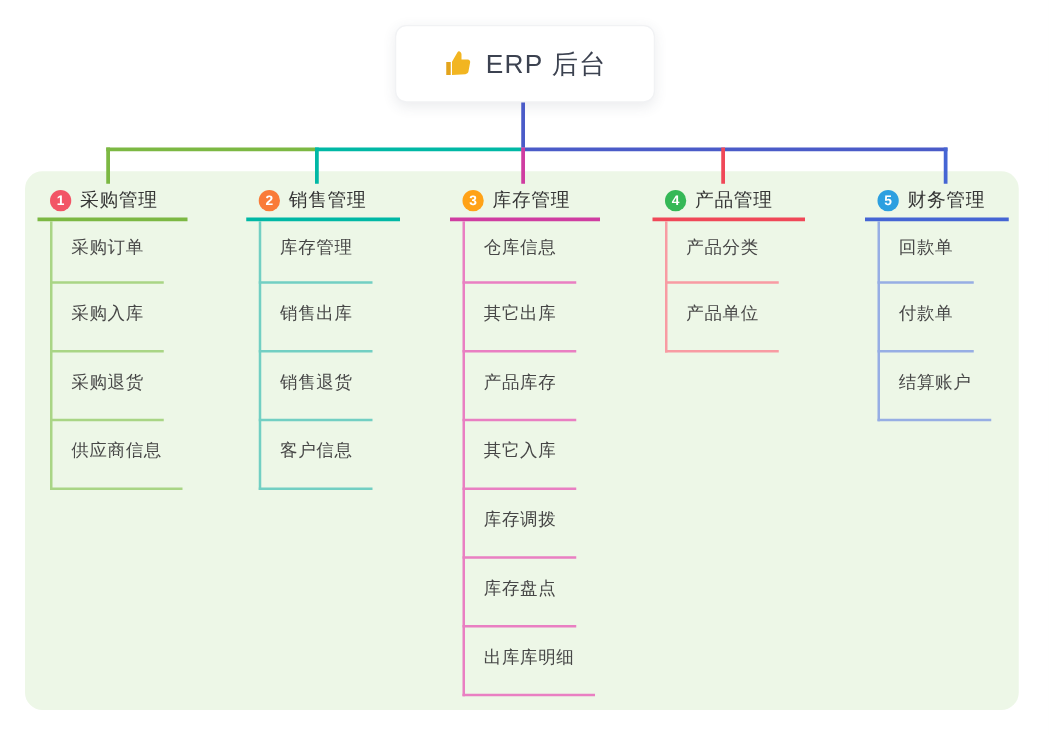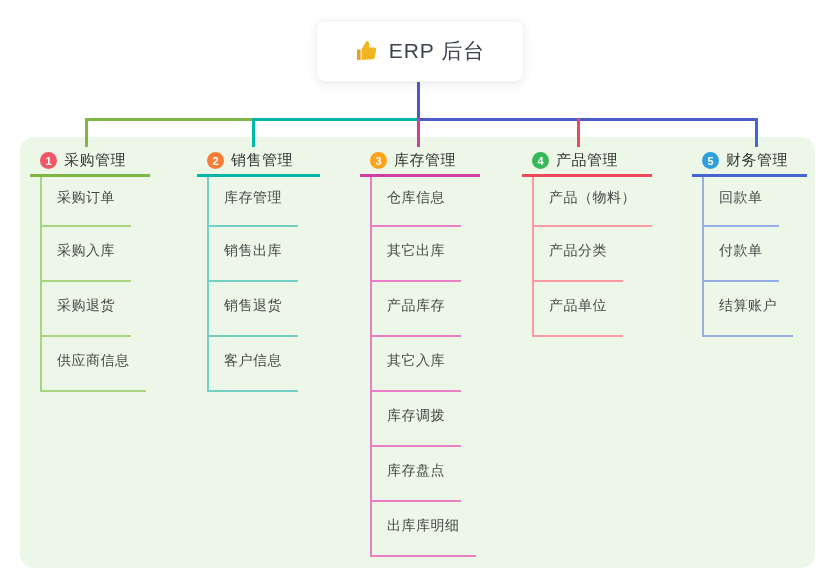--- a/index.html
+++ b/index.html
@@ -139,23 +139,20 @@
           </li>
         </ul>
       </div>
       <div class="branch" style="left: 522px;">
         <div class="branch-header" style="min-width: 122px; border-bottom-color: rgb(240, 72, 88);">
           <span class="badge" style="background: rgb(53, 184, 87);">4</span>
           <span class="branch-label">产品管理</span>
         </div>
         <ul class="children" style="--cl: #f89ba3;">
           <li>
-            <span>产品（物料）</span>
-          </li>
-          <li>
             <span>产品分类</span>
           </li>
           <li>
             <span>产品单位</span>
           </li>
         </ul>
       </div>
       <div class="branch" style="left: 692px;">
         <div class="branch-header" style="min-width: 115px; border-bottom-color: rgb(69, 101, 212);">
           <span class="badge" style="background: rgb(45, 159, 224);">5</span>

